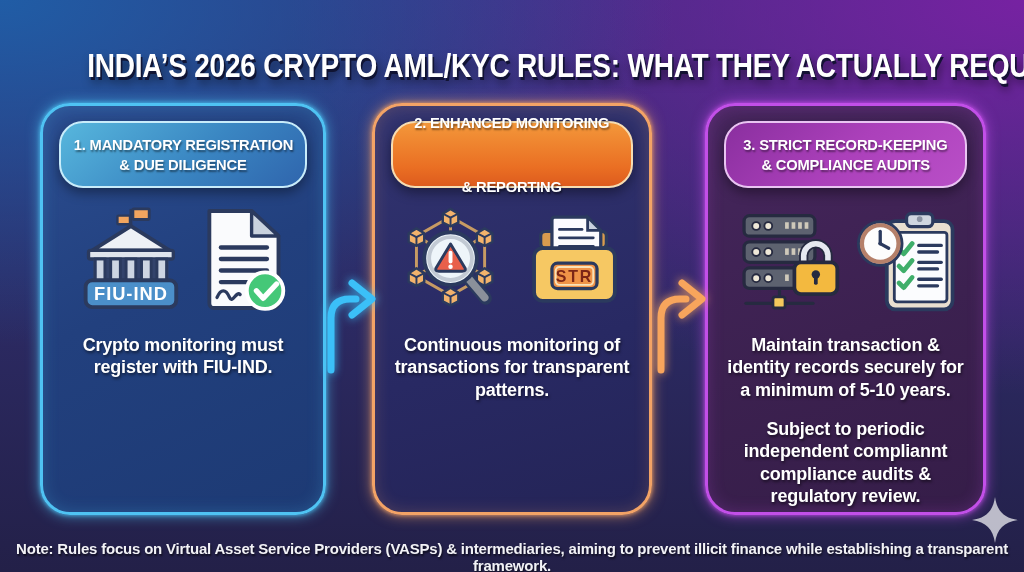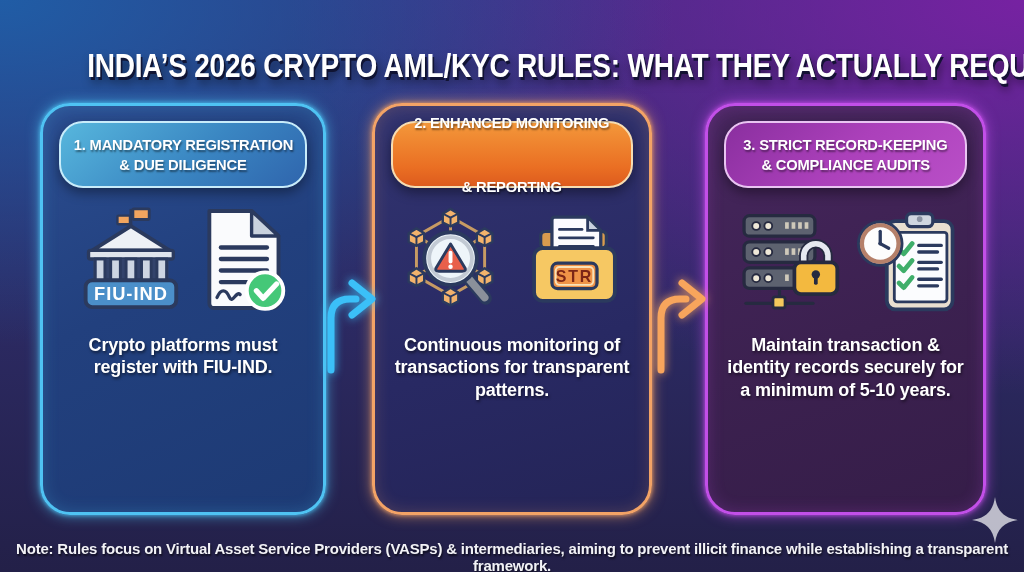--- a/index.html
+++ b/index.html
@@ -80,21 +80,21 @@
         <line x1="28" y1="44" x2="76" y2="44" stroke="#2b3a5e" stroke-width="4.5" stroke-linecap="round"></line>
         <line x1="28" y1="56" x2="76" y2="56" stroke="#2b3a5e" stroke-width="4.5" stroke-linecap="round"></line>
         <line x1="28" y1="68" x2="76" y2="68" stroke="#2b3a5e" stroke-width="4.5" stroke-linecap="round"></line>
         <line x1="28" y1="80" x2="58" y2="80" stroke="#2b3a5e" stroke-width="4.5" stroke-linecap="round"></line>
         <path d="M24,96 c4,-9 9,-9 13,0 c3,7 7,-7 11,-3" fill="none" stroke="#2b3a5e" stroke-width="3.5" stroke-linecap="round"></path>
         <circle cx="74" cy="89" r="19" fill="#45c878" stroke="#ffffff" stroke-width="4"></circle>
         <path d="M65,89 l7,8 l14,-15" fill="none" stroke="#ffffff" stroke-width="5.5" stroke-linecap="round" stroke-linejoin="round"></path>
       </svg>
     </div>
     <div class="paras">
-      <p>Crypto platforms must register with FIU-IND.</p>
+      <p>Crypto monitoring must register with FIU-IND.</p>
     </div>
   </section>
 
   <section class="panel p2">
     <div class="pill pill2">
       <div class="ln">2. ENHANCED MONITORING</div>
       <div class="ln">&amp; REPORTING</div>
     </div>
     <div class="icons">
       <svg width="112" height="112" viewBox="0 0 115 115">
@@ -200,20 +200,21 @@
           <circle cx="29" cy="40" r="23" fill="#fdfdfd" stroke="#2b3a5e" stroke-width="3.5"></circle>
           <circle cx="29" cy="40" r="19.5" fill="none" stroke="#b5806a" stroke-width="4.5"></circle>
           <line x1="29" y1="40" x2="29" y2="27" stroke="#2b3a5e" stroke-width="3.5" stroke-linecap="round"></line>
           <line x1="29" y1="40" x2="38" y2="45" stroke="#2b3a5e" stroke-width="3.5" stroke-linecap="round"></line>
           <circle cx="29" cy="40" r="2" fill="#2b3a5e"></circle>
         </g>
       </svg>
     </div>
     <div class="paras">
       <p>Maintain transaction &amp; identity records securely for a minimum of 5-10 years.</p>
+      <p>Subject to periodic independent compliannt compliance audits &amp; regulatory review.</p>
 
     </div>
   </section>
 
   <div class="arrow" id="arrow1">
     <svg width="58" height="104" viewBox="0 0 58 104">
       <path d="M13,104 L13,52 Q13,33 32,33 L38,33" fill="none" stroke="currentColor" stroke-width="7" stroke-linecap="round"></path>
       <path d="M34,17 L54,33 L34,49" fill="none" stroke="currentColor" stroke-width="7" stroke-linecap="round" stroke-linejoin="round"></path>
     </svg>
   </div>

